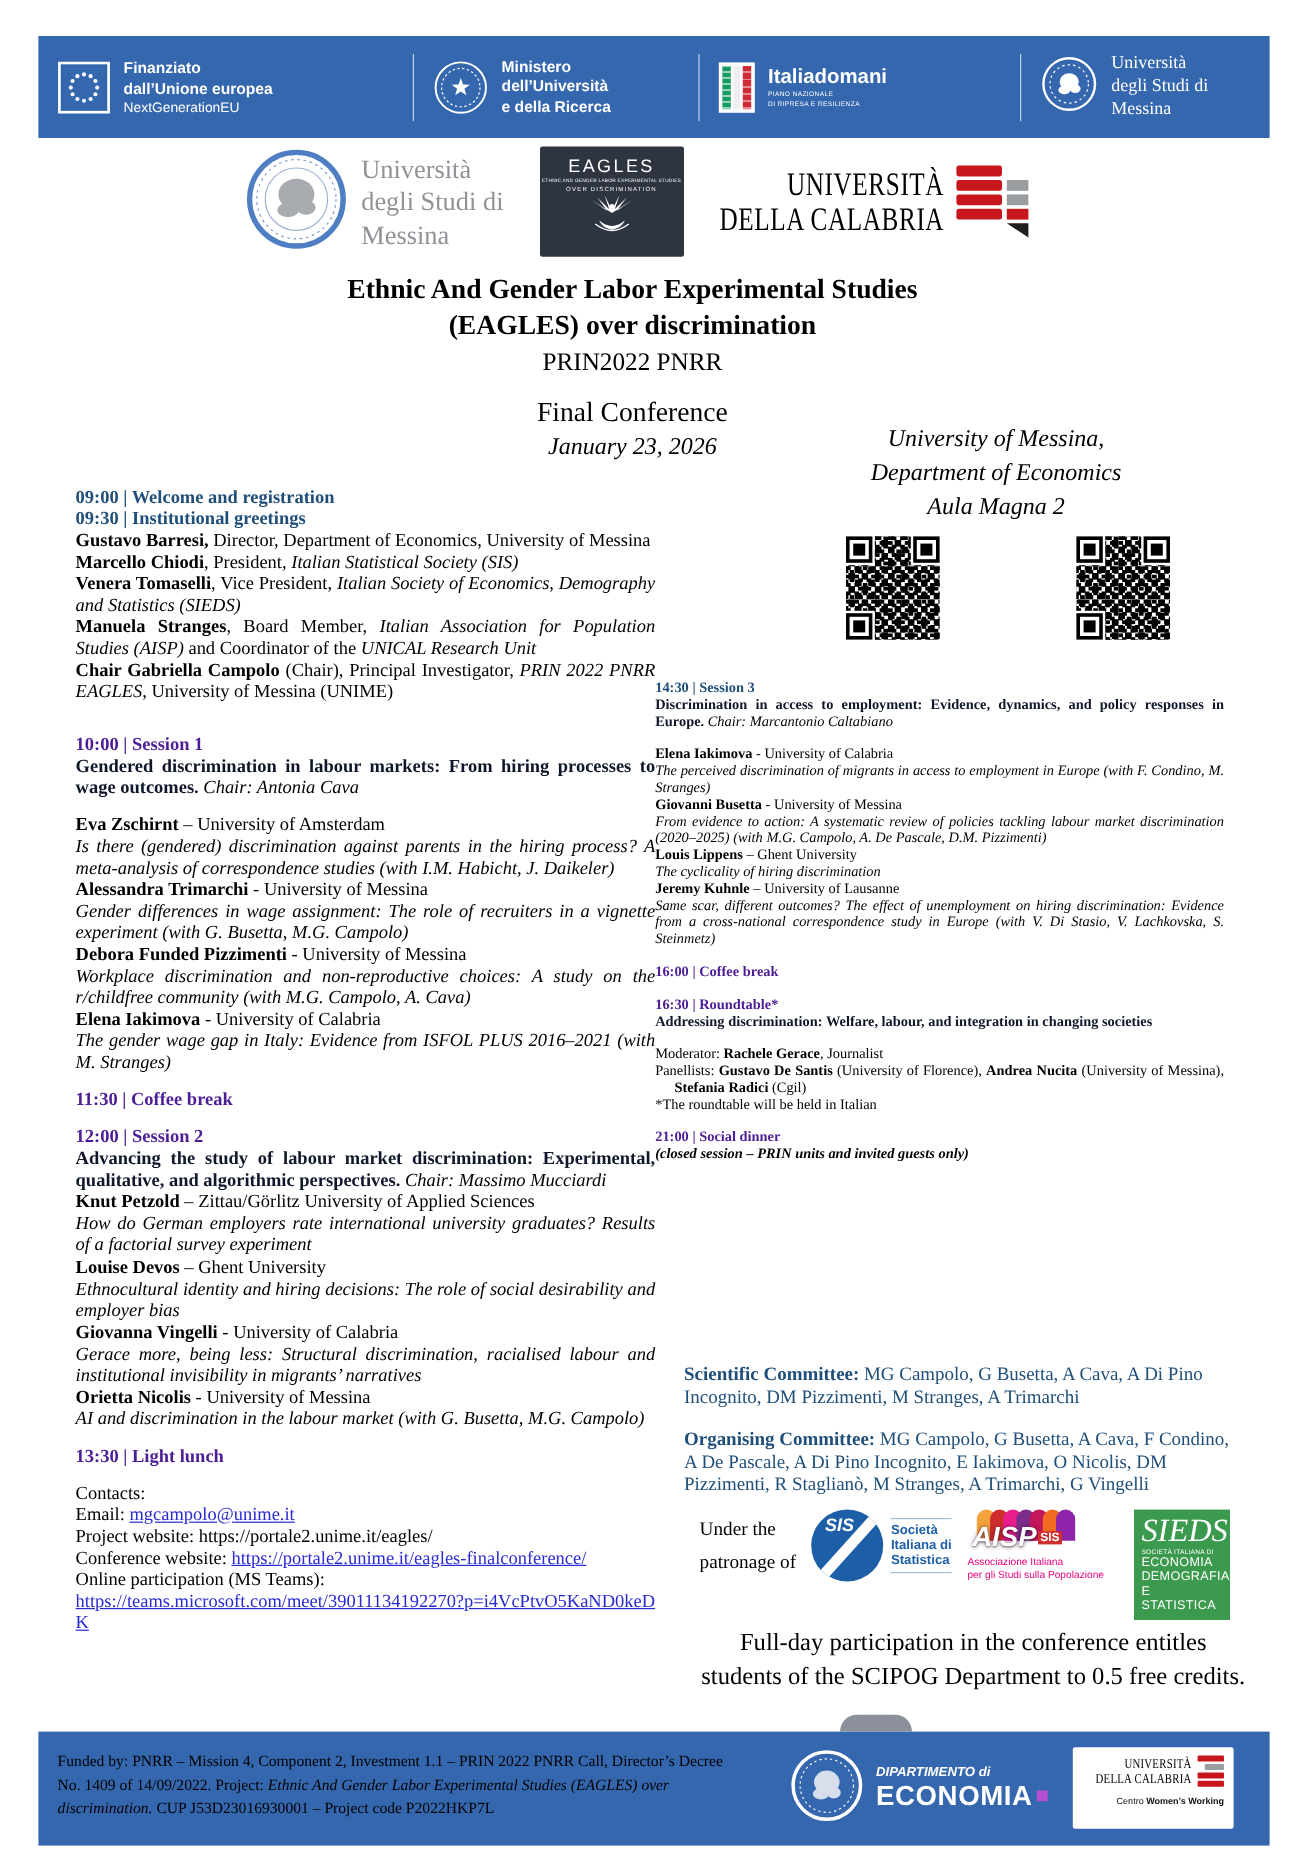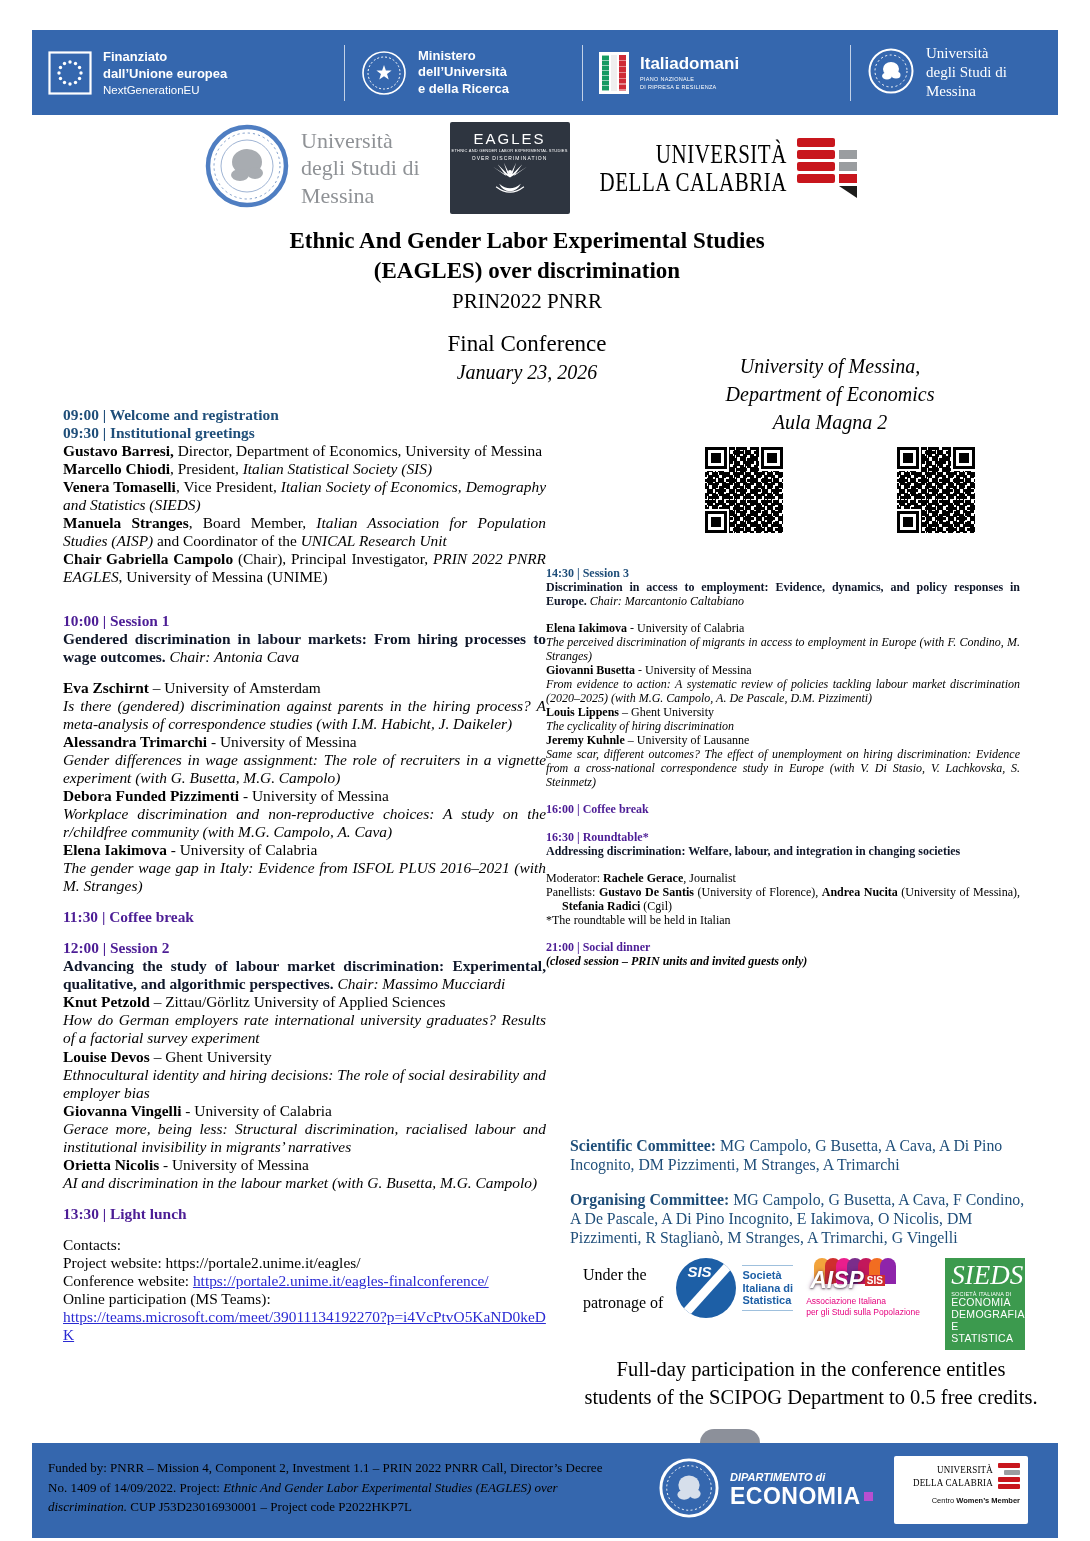--- a/index.html
+++ b/index.html
@@ -325,20 +325,21 @@
       <div class="blk blk-body"><span class="seg-i">How do German employers rate international university graduates? Results of a factorial survey experiment</span></div>
       <div class="blk blk-body"><span class="seg-b">Louise Devos</span><span class="seg-n"> – Ghent University</span></div>
       <div class="blk blk-body"><span class="seg-i">Ethnocultural identity and hiring decisions: The role of social desirability and employer bias</span></div>
       <div class="blk blk-body"><span class="seg-b">Giovanna Vingelli</span><span class="seg-n"> - University of Calabria</span></div>
       <div class="blk blk-body"><span class="seg-i">Gerace more, being less: Structural discrimination, racialised labour and institutional invisibility in migrants’ narratives</span></div>
       <div class="blk blk-body"><span class="seg-b">Orietta Nicolis</span><span class="seg-n"> - University of Messina</span></div>
       <div class="blk blk-body"><span class="seg-i">AI and discrimination in the labour market (with G. Busetta, M.G. Campolo)</span></div>
       <div class="blk blk-head"><span class="seg-n">13:30 | Light lunch</span></div>
       <div class="blk blk-gap"></div>
       <div class="blk blk-plain"><span class="seg-n">Contacts:</span></div>
+      <div class="blk blk-plain"><span class="seg-n">Email: </span><a class="seg-lk">mgcampolo@unime.it</a></div>
       <div class="blk blk-plain"><span class="seg-n">Project website: https://portale2.unime.it/eagles/</span></div>
       <div class="blk blk-plain"><span class="seg-n">Conference website: </span><a class="seg-lk">https://portale2.unime.it/eagles-finalconference/</a></div>
       <div class="blk blk-plain"><span class="seg-n">Online participation (MS Teams):</span></div>
       <div class="blk blk-plain"><a class="seg-lk">https://teams.microsoft.com/meet/39011134192270?p=i4VcPtvO5KaND0keDK</a></div>
     </div>
   <div class="col-right">
       <div class="blk blk-head2"><span class="seg-n">14:30 | Session 3</span></div>
       <div class="blk blk-title"><span class="seg-sb">Discrimination in access to employment: Evidence, dynamics, and policy responses in Europe.</span><span class="seg-i"> Chair: Marcantonio Caltabiano</span></div>
       <div class="blk blk-gap"></div>
       <div class="blk blk-body"><span class="seg-b">Elena Iakimova</span><span class="seg-n"> - University of Calabria</span></div>
@@ -447,18 +448,18 @@
         </span>
         <span class="ub-bars">
             <i></i>
             <i></i>
             <i></i>
             <i></i>
           </span>
       </div>
       <div class="ub-cap">
         <span>Centro</span>
-        <b>Women’s Member</b>
+        <b>Women’s Working</b>
       </div>
     </div>
   </div>
 
 </div>
 
 </body></html>

